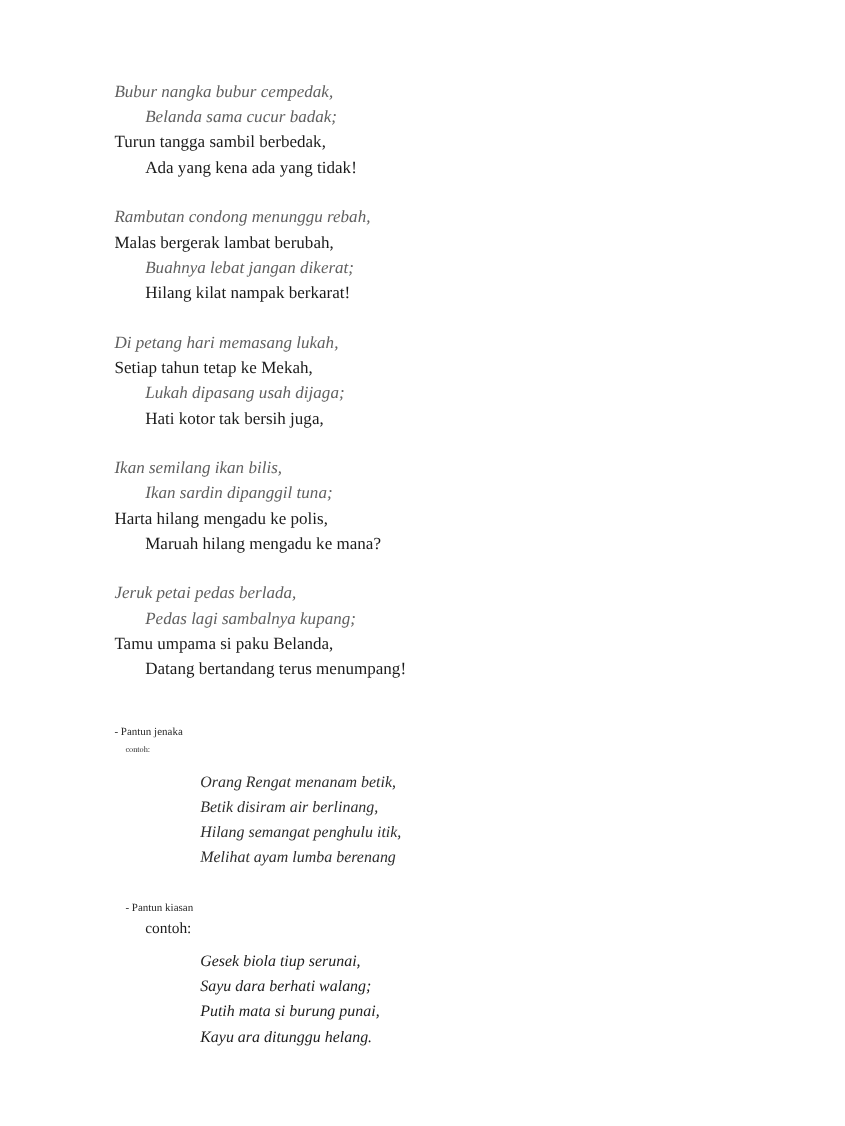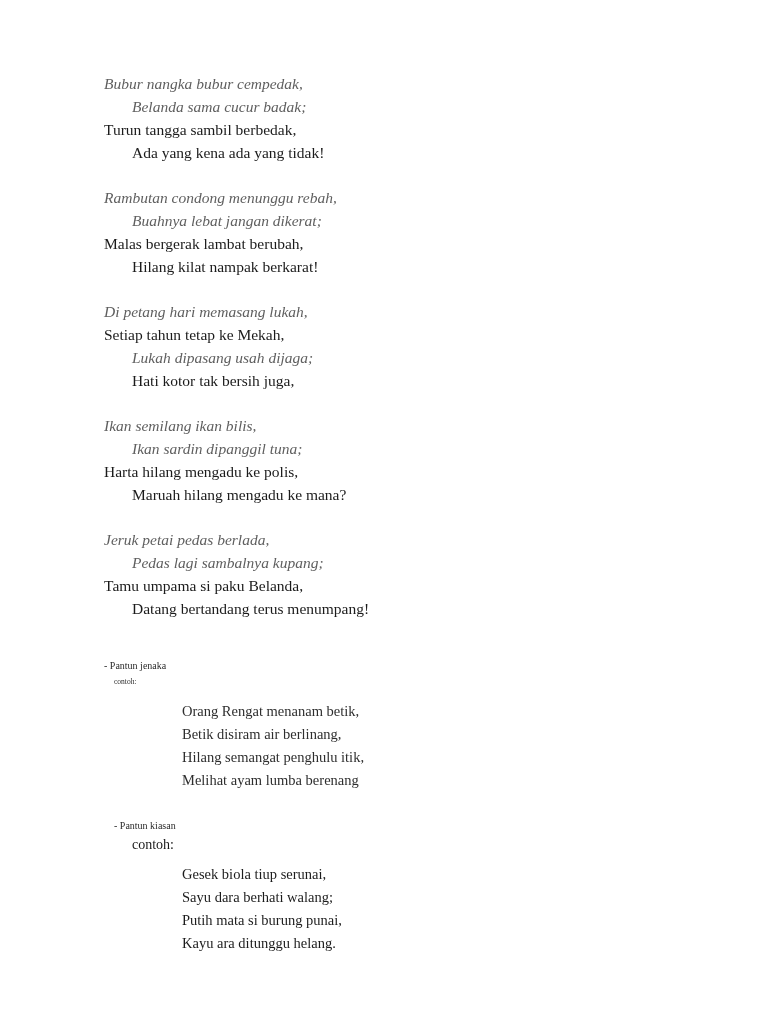--- a/index.html
+++ b/index.html
@@ -64,20 +64,21 @@
     color: #1b1b1b;
     padding-left: 28px;
     margin-bottom: 10px;
     margin-top: 4px;
   }
   .example-block {
     padding-left: 78px;
   }
   .example-line {
     font-size: 14.5px;
+    font-style: italic;
     color: #2e2e2e;
     line-height: 23px;
     white-space: pre;
   }
   .example-line.dark {
     color: #1c1c1c;
   }
   .spacer-sm { height: 8px; }
 </style>
 </head>
@@ -87,22 +88,22 @@
 
   <div class="stanza">
     <div class="line italic">Bubur nangka bubur cempedak,</div>
     <div class="line italic indent">Belanda sama cucur badak;</div>
     <div class="line plain">Turun tangga sambil berbedak,</div>
     <div class="line plain indent">Ada yang kena ada yang tidak!</div>
   </div>
 
   <div class="stanza">
     <div class="line italic">Rambutan condong menunggu rebah,</div>
+    <div class="line plain">Malas bergerak lambat berubah,</div>
     <div class="line italic indent">Buahnya lebat jangan dikerat;</div>
-    <div class="line plain">Malas bergerak lambat berubah,</div>
     <div class="line plain indent">Hilang kilat nampak berkarat!</div>
   </div>
 
   <div class="stanza">
     <div class="line italic">Di petang hari memasang lukah,</div>
     <div class="line plain">Setiap tahun tetap ke Mekah,</div>
     <div class="line italic indent">Lukah dipasang usah dijaga;</div>
     <div class="line plain indent">Hati kotor tak bersih juga,</div>
   </div>
 

